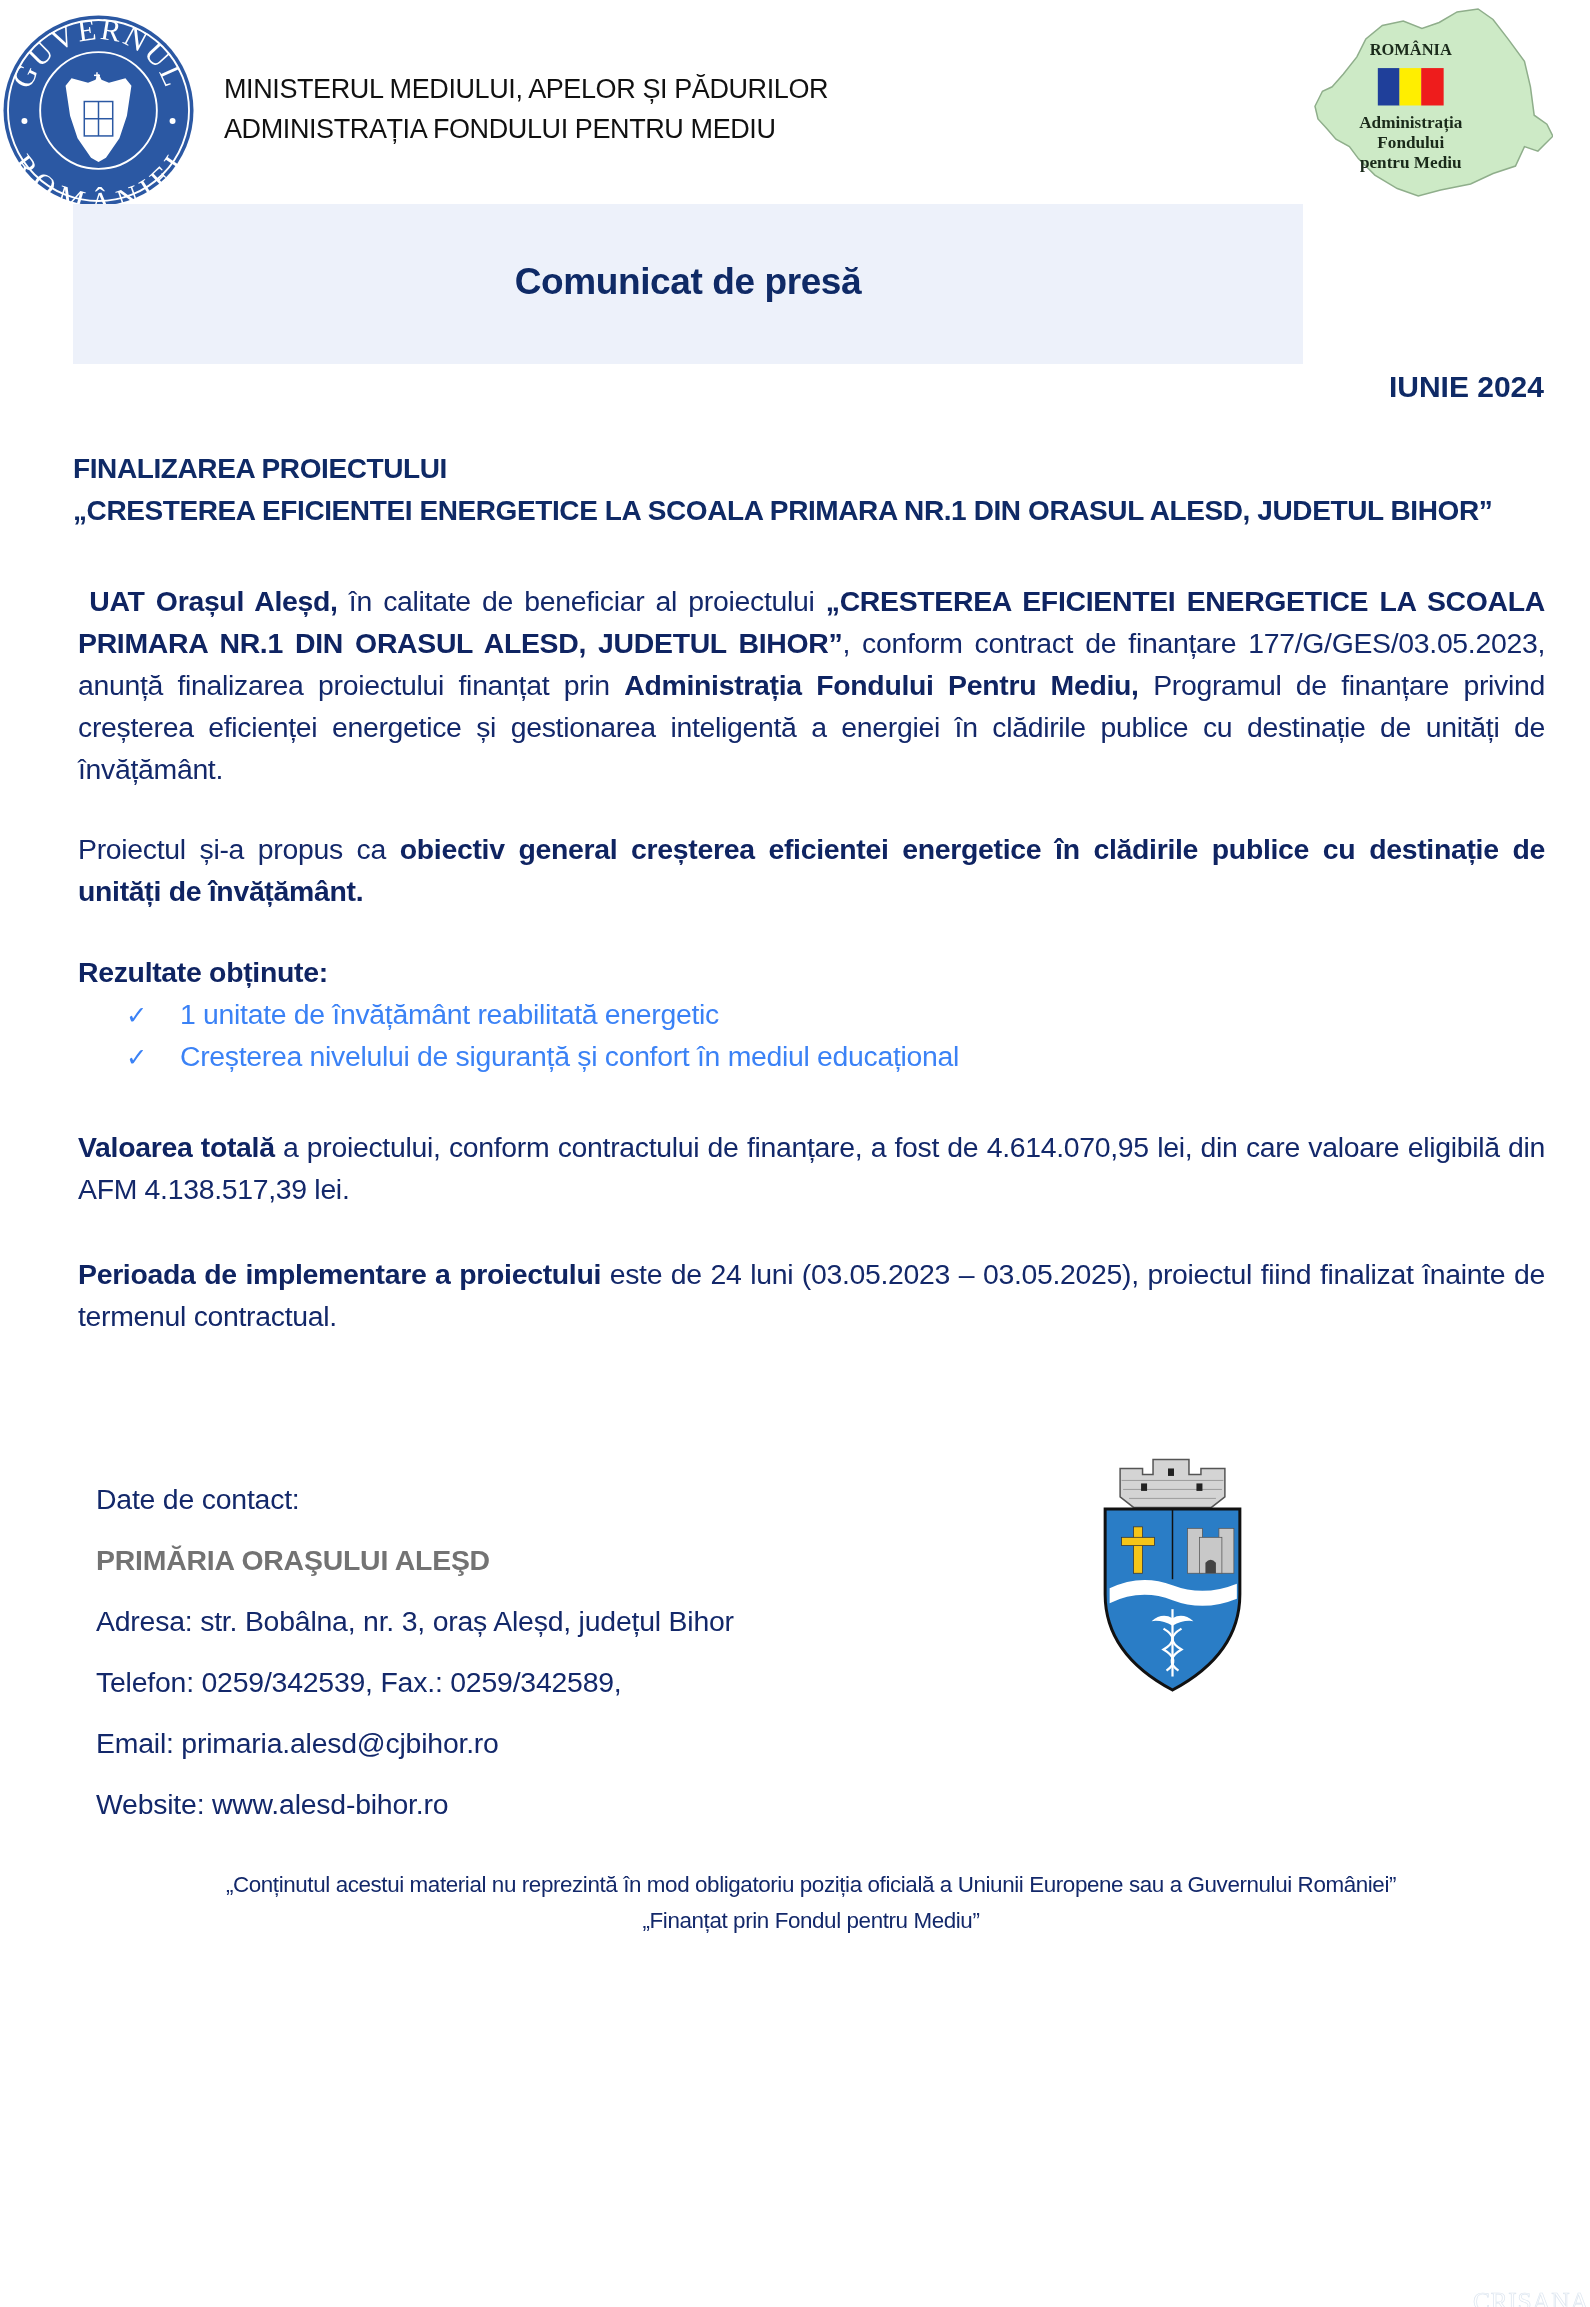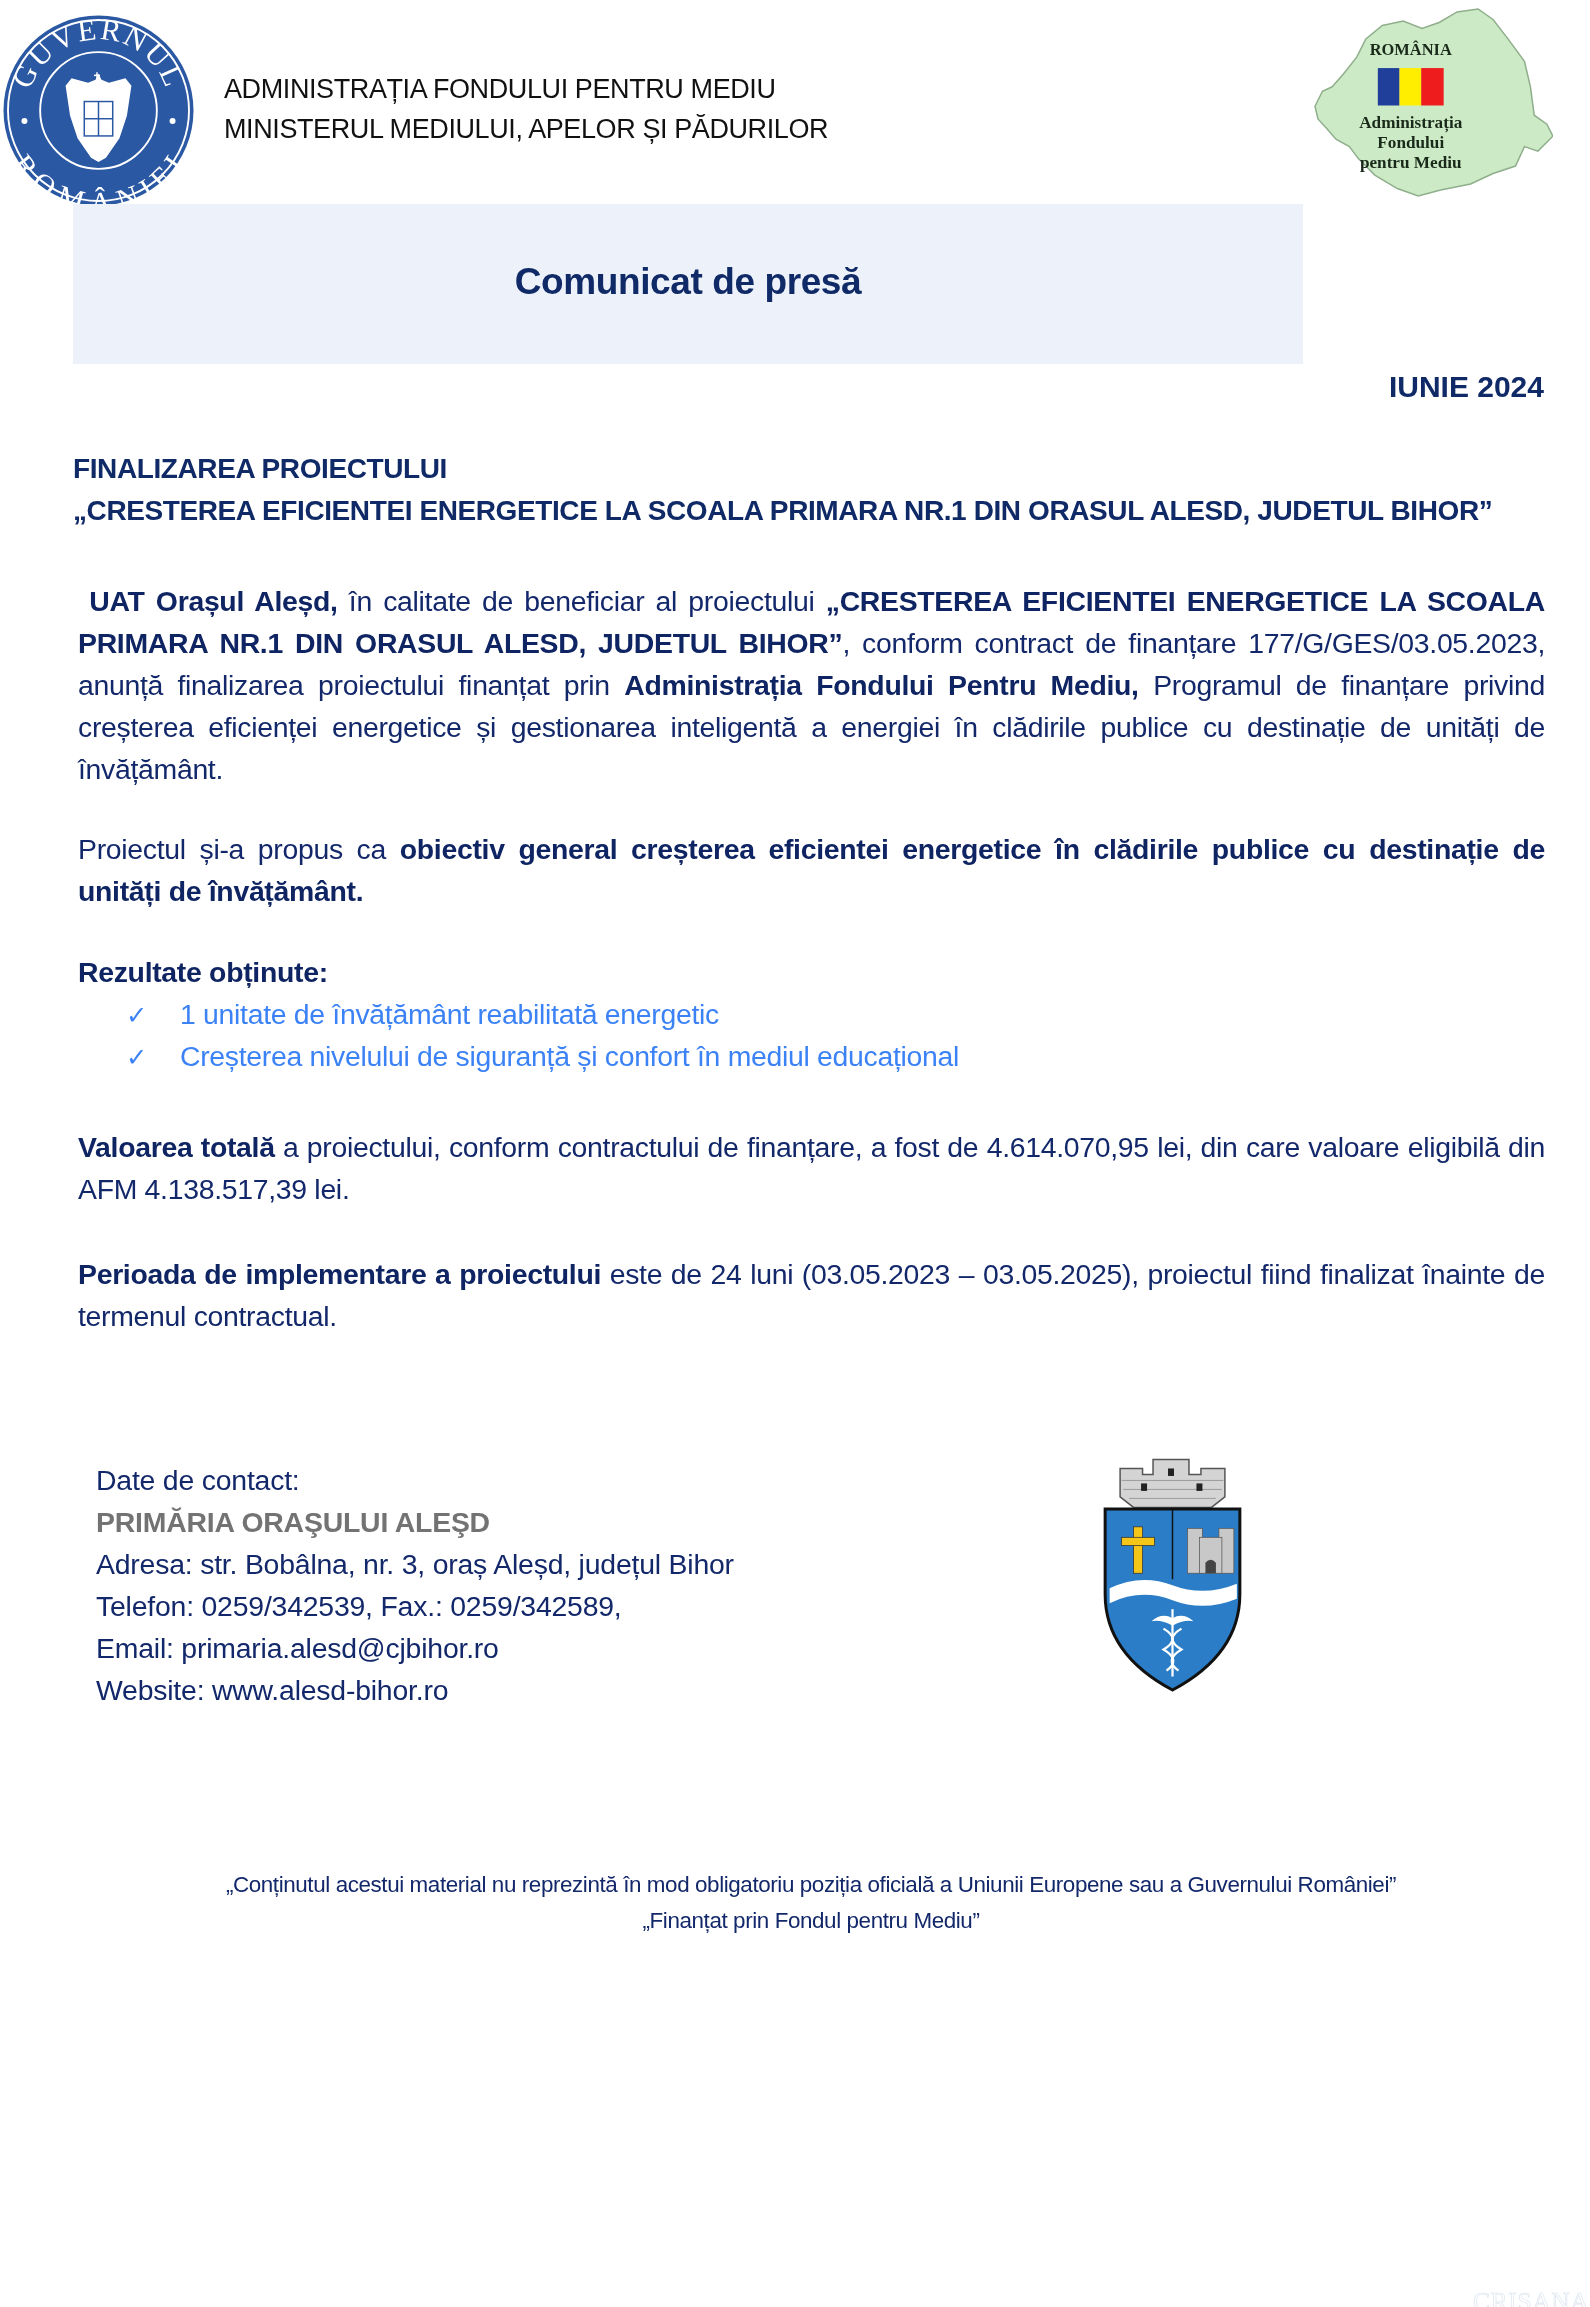--- a/index.html
+++ b/index.html
@@ -24,21 +24,21 @@
   .p1 { top: 580px; }
   .p2 { top: 828px; }
   .results-title { left: 78px; top: 956px; font-size: 28.4px; font-weight: bold; color: #0f2462; letter-spacing: -0.3px; }
   .result-item { left: 126px; font-size: 28.4px; color: #3b82f6; white-space: nowrap; letter-spacing: -0.3px; }
   .result-item .check { display: inline-block; width: 54px; font-size: 25.4px; }
   .r1 { top: 998px; }
   .r2 { top: 1040px; }
   .p3 { top: 1126px; }
   .p4 { top: 1253px; }
   .contact { left: 96px; top: 1459px; font-size: 28.4px; line-height: 42px; color: #13286a; letter-spacing: -0.2px; }
-  .contact div { white-space: nowrap; }
+  .contact div { white-space: nowrap; margin-top: 19px; }
   .contact .bold { font-weight: bold; color: #737373; }
   .coat { left: 1099px; top: 1452px; width: 147px; height: 241px; }
   .footer { left: 73px; width: 1476px; text-align: center; font-size: 22.4px; color: #13286a; white-space: nowrap; letter-spacing: -0.4px; }
   .f1 { top: 1872px; }
   .f2 { top: 1908px; }
   .watermark { left: 1473px; top: 2267px; font-family: "Liberation Serif", "DejaVu Serif", serif; font-size: 25.4px; color: transparent; -webkit-text-stroke: 0.7px #dde6f0; letter-spacing: 0.7px; margin-top: 20px; }
 </style>
 </head>
 <body>
 
@@ -67,22 +67,22 @@
     <rect x="111" y="118" width="17" height="21" fill="#ffffff"></rect>
     <rect x="130" y="118" width="17" height="21" fill="#ffffff"></rect>
     <rect x="111" y="141" width="17" height="21" fill="#ffffff"></rect>
     <rect x="130" y="141" width="17" height="21" fill="#ffffff"></rect>
     <line x1="127" y1="78" x2="127" y2="90" stroke="#fff" stroke-width="2"></line>
     <line x1="123" y1="82" x2="131" y2="82" stroke="#fff" stroke-width="2"></line>
   </svg>
 </div>
 
 <div class="abs ministry">
+  <div>MINISTERUL MEDIULUI, APELOR ȘI PĂDURILOR</div>
   <div>ADMINISTRAȚIA FONDULUI PENTRU MEDIU</div>
-  <div>MINISTERUL MEDIULUI, APELOR ȘI PĂDURILOR</div>
 </div>
 
 <div class="abs afm-logo">
   <svg width="292" height="196" viewBox="0 0 390 262">
     <path d="M95 112 L110 95 L128 72 L140 48 L162 30 L190 24 L215 34 L238 26 L262 12 L290 8 L310 22 L330 48 L352 78 L360 112 L365 150 L382 162 L390 178 L370 198 L352 192 L340 218 L310 228 L280 242 L240 250 L210 258 L182 248 L152 230 L130 208 L118 192 L100 182 L88 168 L76 155 L72 138 L82 118 Z" fill="#cdeac6" stroke="#8fae8b" stroke-width="2"></path>
     <text x="200" y="70" text-anchor="middle" font-family="Liberation Serif, serif" font-weight="bold" font-size="22" fill="#1a2a1a">ROMÂNIA</text>
     <rect x="156" y="87" width="29" height="50" fill="#1f3f9a"></rect>
     <rect x="185" y="87" width="29" height="50" fill="#ffee00"></rect>
     <rect x="214" y="87" width="30" height="50" fill="#ee1c1c"></rect>
     <text x="200" y="167" text-anchor="middle" font-family="Liberation Serif, serif" font-weight="bold" font-size="23" fill="#1a2a1a">Administrația</text>

